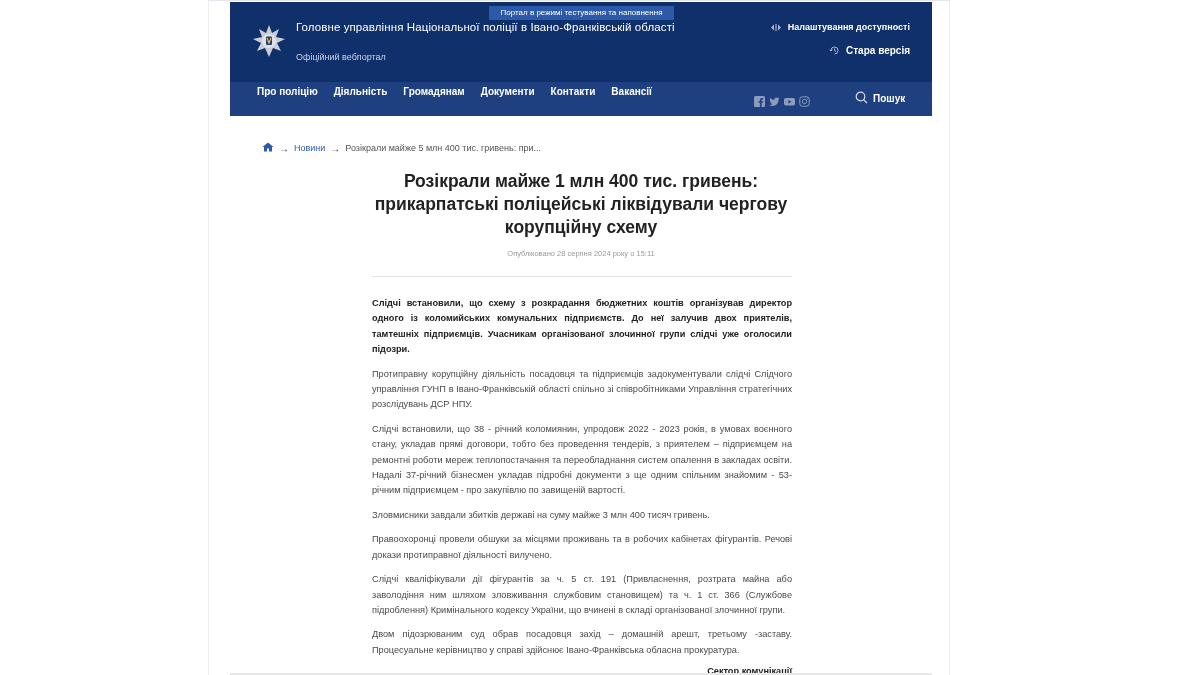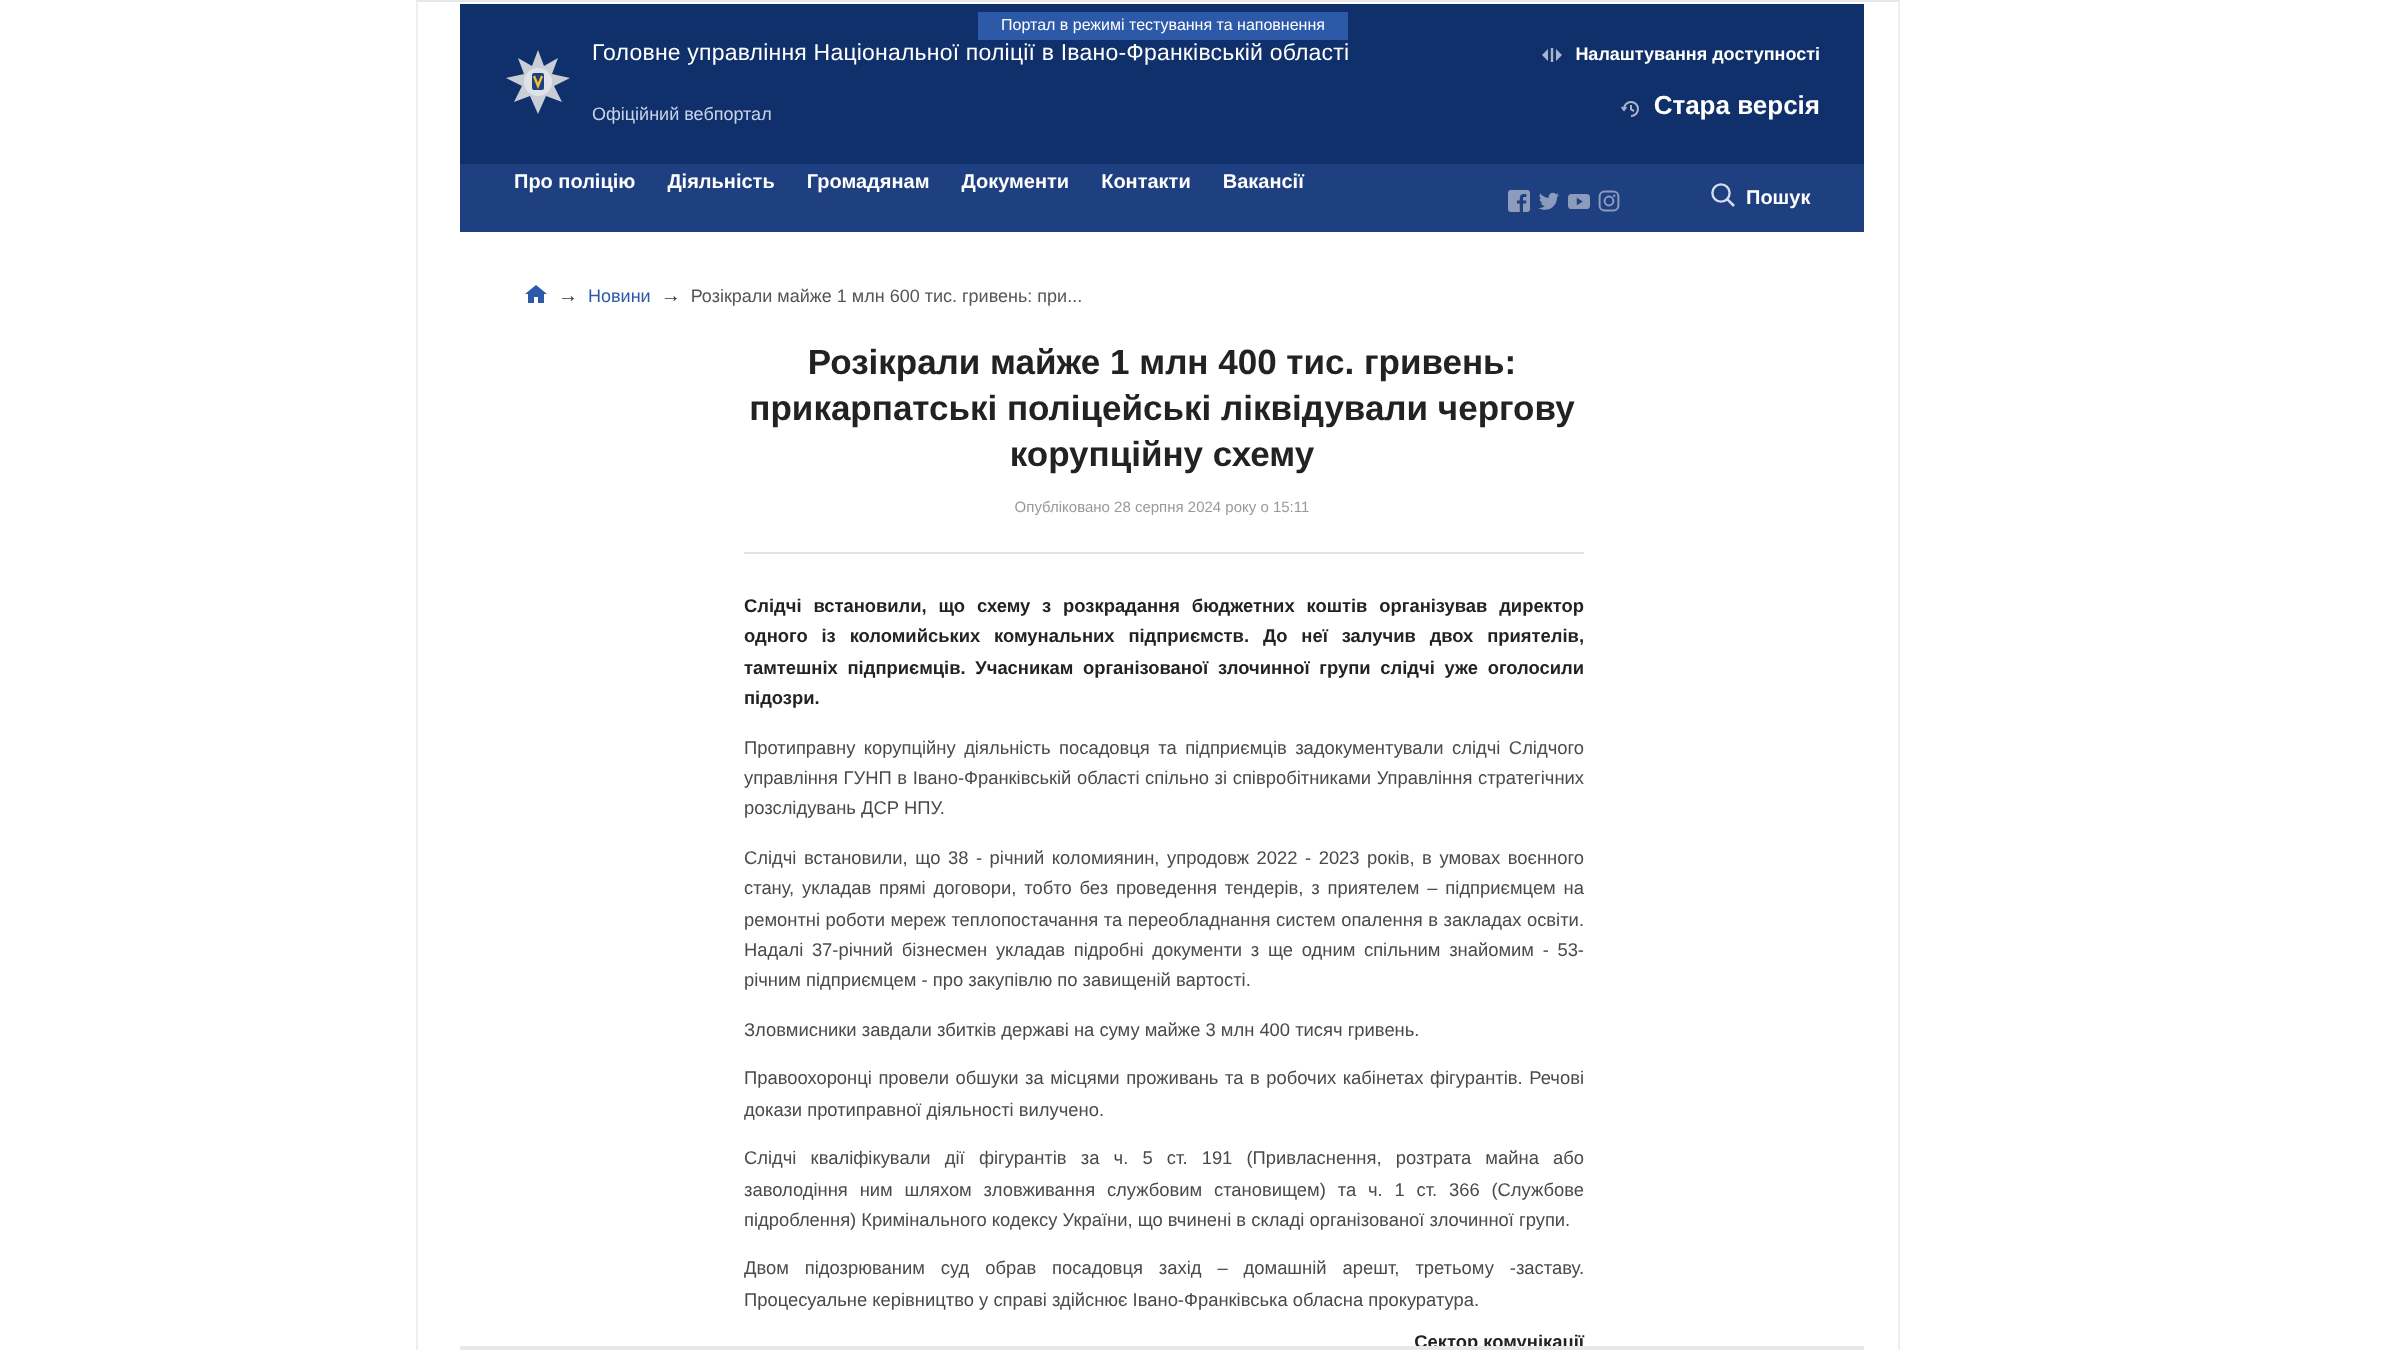--- a/index.html
+++ b/index.html
@@ -8,21 +8,21 @@
 
   .outer-frame { position: absolute; left: 208px; top: 0; width: 742px; height: 675px; border-left: 1px solid #eeeeee; border-right: 1px solid #eeeeee; border-top: 1px solid #e6e6ee; }
   .page { position: absolute; left: 230px; top: 2px; width: 702px; height: 673px; background: #fff; }
 
   .header-top { position: absolute; left: 0; top: 0; width: 702px; height: 80px; background: #10306b; }
   .test-banner { position: absolute; left: 259px; top: 4px; width: 185px; height: 14px; background: #2c5aa8; color: #fff; font-size: 8px; line-height: 14px; text-align: center; }
   .logo { position: absolute; left: 22px; top: 22px; width: 34px; height: 34px; }
   .site-title { position: absolute; left: 66px; top: 19px; width: 400px; color: #fff; font-weight: normal; font-size: 11.5px; line-height: 13px; letter-spacing: 0.1px; }
   .site-sub { position: absolute; left: 66px; top: 50px; color: #c9d3ea; font-size: 9px; }
   .acc-link { position: absolute; right: 22px; top: 20px; color: #fff; font-size: 9px; font-weight: bold; display: flex; align-items: center; gap: 6px; }
-  .old-link { position: absolute; right: 22px; top: 43px; color: #fff; font-size: 13px; font-weight: bold; display: flex; align-items: flex-end; gap: 6px; }
+  .old-link { position: absolute; right: 22px; top: 43px; color: #fff; font-size: 10px; font-weight: bold; display: flex; align-items: flex-end; gap: 6px; }
   .acc-link svg, .old-link svg { display: block; }
 
   .nav { position: absolute; left: 0; top: 80px; width: 702px; height: 34px; background: #1f4080; }
   .nav-items { position: absolute; left: 27px; top: 0; height: 19px; display: flex; align-items: center; gap: 0; }
   .nav-item { color: #fff; font-size: 10px; font-weight: bold; margin-right: 16px; white-space: nowrap; }
   .social { position: absolute; left: 524px; top: 11px; display: flex; gap: 4px; }
   .social span { display: block; width: 11px; height: 11px; }
   .search { position: absolute; left: 625px; top: 9px; display: flex; align-items: center; gap: 5px; color: #fff; font-size: 10px; font-weight: bold; }
 
   .breadcrumb { position: absolute; left: 32px; top: 140px; display: flex; align-items: center; gap: 5px; font-size: 9px; color: #555; }
@@ -132,21 +132,21 @@
 
   <div class="breadcrumb">
     <span>
       <svg width="12" height="10" viewBox="0 0 12 10">
           <path d="M6 0.5 L0.5 5 H2 V9.5 H5 V6.5 H7 V9.5 H10 V5 H11.5 Z" fill="#2c5aa8"></path>
         </svg>
     </span>
     <span class="bc-arrow">→</span>
     <span class="bc-link">Новини</span>
     <span class="bc-arrow">→</span>
-    <span>Розікрали майже 1 млн 600 тис. гривень: при...</span>
+    <span>Розікрали майже 5 млн 400 тис. гривень: при...</span>
   </div>
 
   <h1 class="article-title">Розікрали майже 1 млн 400 тис. гривень: прикарпатські поліцейські ліквідували чергову корупційну схему</h1>
   <div class="pub-date">Опубліковано 28 серпня 2024 року о 15:11</div>
   <div class="divider"></div>
 
   <div class="body">
     <p class="para lead">Слідчі встановили, що схему з розкрадання бюджетних коштів організував директор одного із коломийських комунальних підприємств. До неї залучив двох приятелів, тамтешніх підприємців. Учасникам організованої злочинної групи слідчі уже оголосили підозри.</p>
     <p class="para">Протиправну корупційну діяльність посадовця та підприємців задокументували слідчі Слідчого управління ГУНП в Івано-Франківській області спільно зі співробітниками Управління стратегічних розслідувань ДСР НПУ.</p>
     <p class="para">Слідчі встановили, що 38 - річний коломиянин, упродовж 2022 - 2023 років, в умовах воєнного стану, укладав прямі договори, тобто без проведення тендерів, з приятелем – підприємцем на ремонтні роботи мереж теплопостачання та переобладнання систем опалення в закладах освіти. Надалі 37-річний бізнесмен укладав підробні документи з ще одним спільним знайомим - 53-річним підприємцем - про закупівлю по завищеній вартості.</p>

